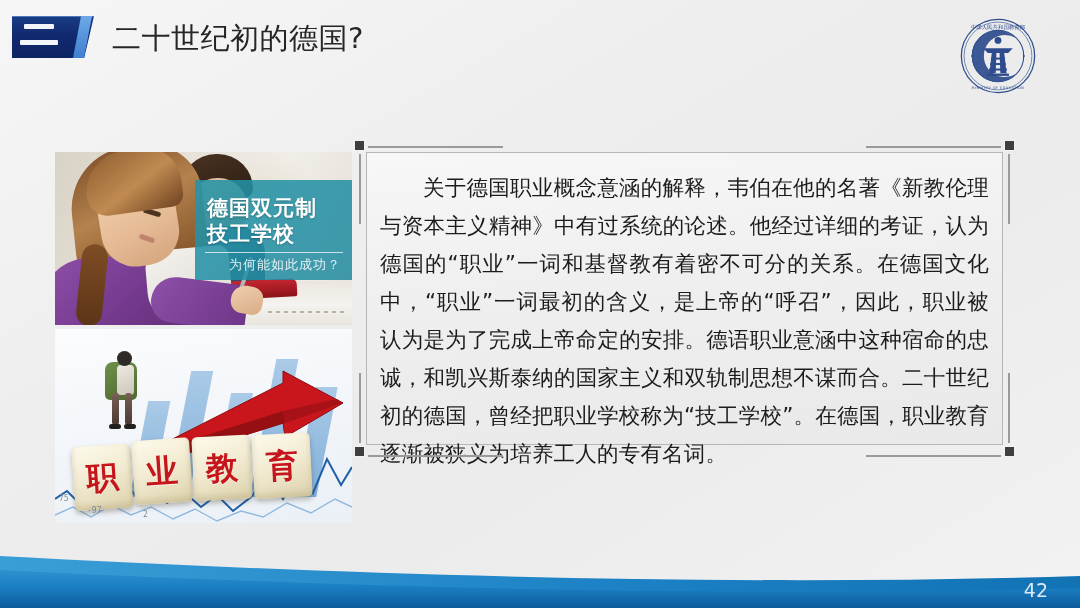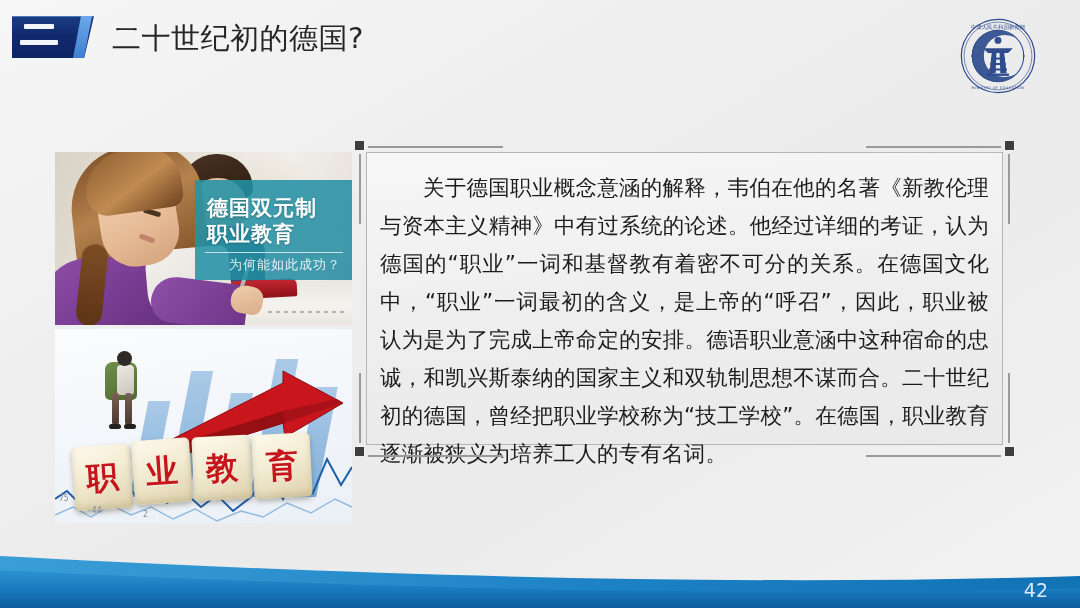--- a/index.html
+++ b/index.html
@@ -429,21 +429,21 @@
       <div class="p1-eye"></div>
       <div class="p1-lip"></div>
       <div class="p1-hair-front"></div>
       <div class="p1-braid"></div>
       <div class="p1-arm"></div>
       <div class="p1-pen"></div>
       <div class="p1-hand"></div>
 
       <div class="p1-overlay">
         <div class="p1-ov-line1">德国双元制</div>
-        <div class="p1-ov-line2">职业教育</div>
+        <div class="p1-ov-line2">技工学校</div>
         <div class="p1-ov-rule"></div>
         <div class="p1-ov-sub">为何能如此成功？</div>
       </div>
     </div>
 
     <div class="photo photo-bottom">
       <div class="p2-bg"></div>
 
       <div class="p2-bars">
         <i style="left:84px;  width:22px; height:96px;"></i>
@@ -477,21 +477,21 @@
 
       <div class="p2-tiles">
         <div class="p2-tile">职</div>
         <div class="p2-tile">业</div>
         <div class="p2-tile">教</div>
         <div class="p2-tile">育</div>
       </div>
 
       <div class="p2-axis">
         <span style="left:0;   bottom:16px;">75</span>
-        <span style="left:28px; bottom:4px;">-44</span>
+        <span style="left:28px; bottom:4px;">-97</span>
         <span style="left:84px; bottom:0;">2</span>
       </div>
     </div>
   </div>
 
   <div class="textbox-wrap">
     <div class="textbox">
       <div class="textbox-inner">关于德国职业概念意涵的解释，韦伯在他的名著《新教伦理与资本主义精神》中有过系统的论述。他经过详细的考证，认为德国的“职业”一词和基督教有着密不可分的关系。在德国文化中，“职业”一词最初的含义，是上帝的“呼召”，因此，职业被认为是为了完成上帝命定的安排。德语职业意涵中这种宿命的忠诚，和凯兴斯泰纳的国家主义和双轨制思想不谋而合。二十世纪初的德国，曾经把职业学校称为“技工学校”。在德国，职业教育逐渐被狭义为培养工人的专有名词。</div>
     </div>
 

